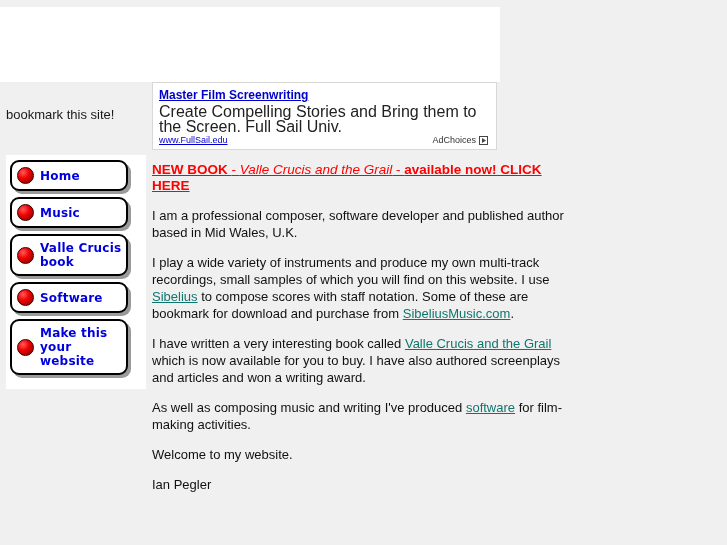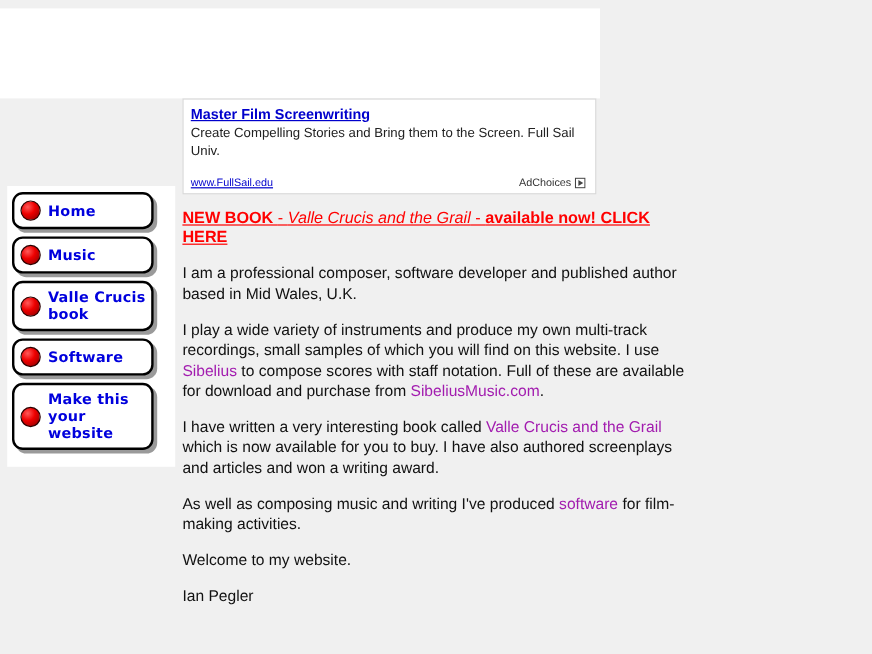--- a/index.html
+++ b/index.html
@@ -111,30 +111,30 @@
   #ad-title {
     font-size: 12px;
     font-weight: bold;
     color: #0000cc;
     text-decoration: underline;
     line-height: 15px;
     cursor: pointer;
     display: inline-block;
   }
   #ad-desc {
-    font-size: 11px;
+    font-size: 16px;
     color: #222222;
     line-height: 15px;
     margin-top: 1px;
   }
   #ad-bottom {
     display: flex;
     align-items: flex-end;
     justify-content: space-between;
-    margin-top: 12px;
+    margin-top: 0;
   }
   #ad-url {
     font-size: 9px;
     color: #0000cc;
     text-decoration: underline;
     line-height: 12px;
     cursor: pointer;
   }
   #adchoices {
     display: flex;
@@ -175,41 +175,43 @@
 
   
   .para {
     margin-top: 13px;
     width: 424px;
     font-size: 13px;
     line-height: 17px;
     color: #111111;
   }
   .para a, .inline-link {
-    color: #a21caf;
+    color: #0f766e;
+    text-decoration: underline;
     cursor: pointer;
   }
   #signature {
     margin-top: 13px;
     width: 424px;
     font-size: 13px;
     line-height: 17px;
     color: #111111;
   }
 </style>
 </head>
 <body>
 
 <div id="top-banner"></div>
 
 <div id="page-wrap">
 
   <div id="sidebar">
 
     <div id="bookmark-note">
+      <div>bookmark this site!</div>
     </div>
 
     <div id="nav-panel">
 
       <div class="nav-button">
         <span class="nav-bullet"></span>
         <span class="nav-label">Home</span>
       </div>
 
       <div class="nav-button">
@@ -256,21 +258,21 @@
       </div>
     </div>
 
     <div id="new-book-line">
       <span>NEW BOOK </span><span class="dash">- </span><span class="bk">Valle Crucis and the Grail</span><span class="dash"> - </span><span>available now! CLICK HERE</span>
     </div>
 
     <div class="para">I am a professional composer, software developer and published author based in Mid Wales, U.K.</div>
 
     <div class="para">
-      <span>I play a wide variety of instruments and produce my own multi-track recordings, small samples of which you will find on this website. I use </span><span class="inline-link">Sibelius</span><span> to compose scores with staff notation. Full of these are available for download and purchase from </span><span class="inline-link">SibeliusMusic.com</span><span>.</span>
+      <span>I play a wide variety of instruments and produce my own multi-track recordings, small samples of which you will find on this website. I use </span><span class="inline-link">Sibelius</span><span> to compose scores with staff notation. Some of these are bookmark for download and purchase from </span><span class="inline-link">SibeliusMusic.com</span><span>.</span>
     </div>
 
     <div class="para">
       <span>I have written a very interesting book called </span><span class="inline-link">Valle Crucis and the Grail</span><span> which is now available for you to buy. I have also authored screenplays and articles and won a writing award.</span>
     </div>
 
     <div class="para">
       <span>As well as composing music and writing I've produced </span><span class="inline-link">software</span><span> for film-making activities.</span>
     </div>
 

